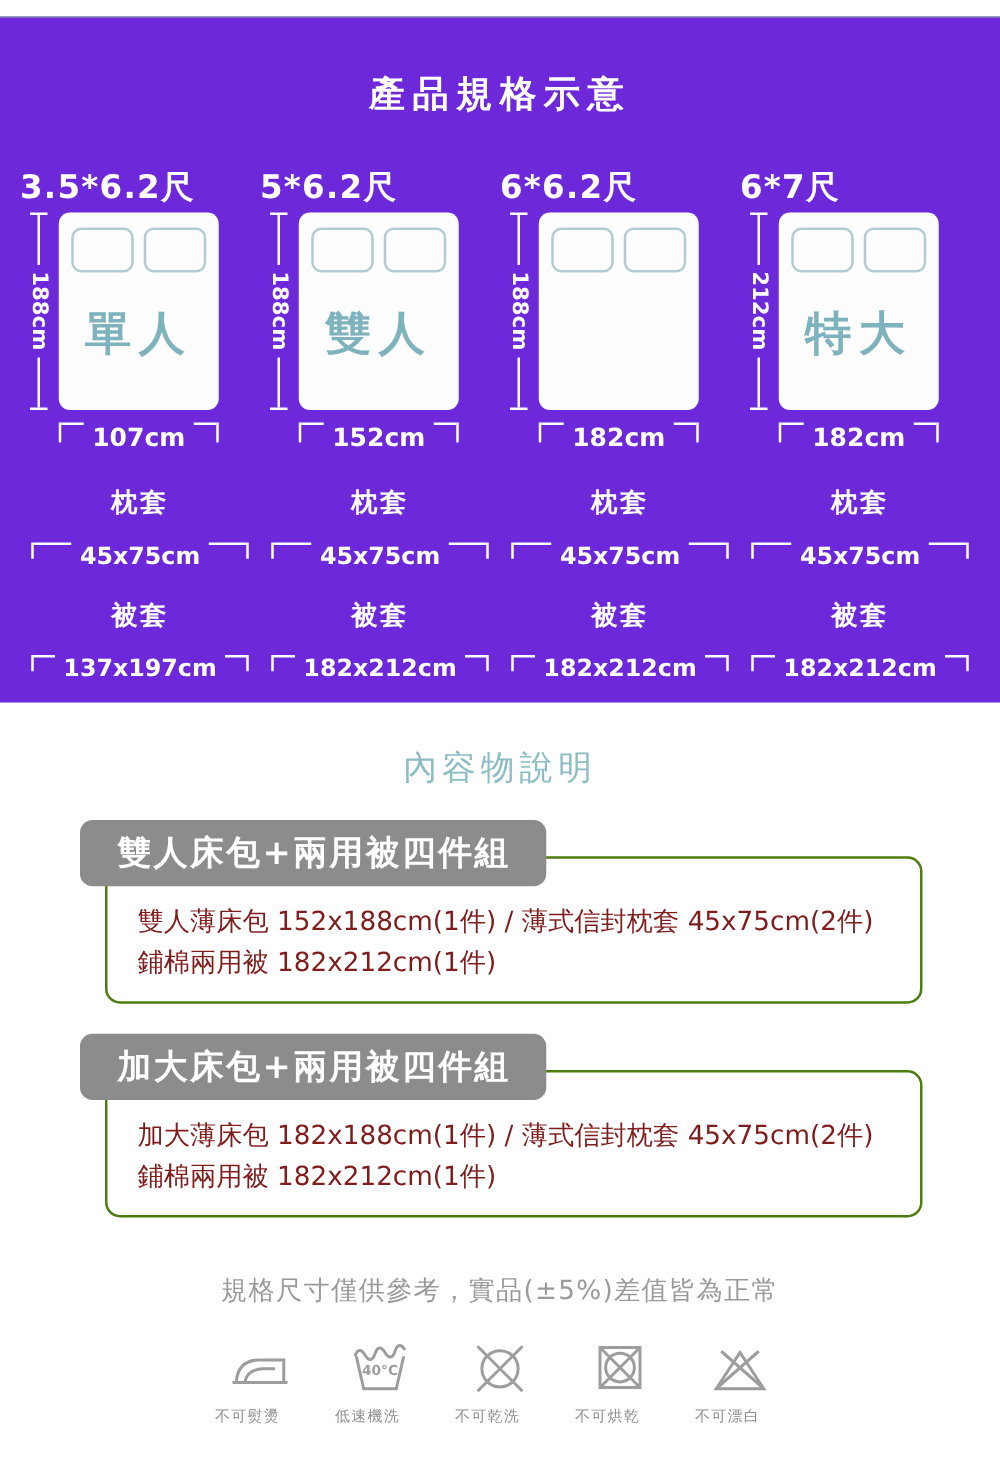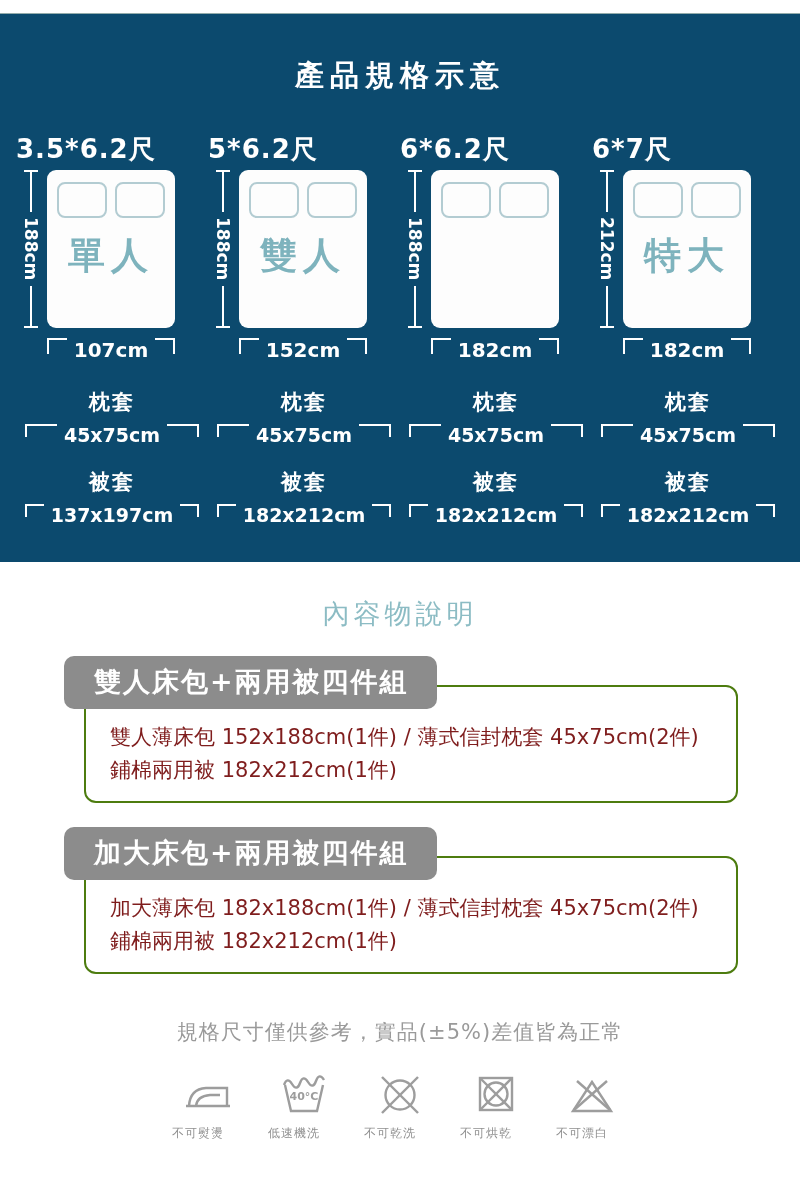--- a/index.html
+++ b/index.html
@@ -2,40 +2,40 @@
 <html><head>
 <meta charset="utf-8">
 <style>
   * { margin:0; padding:0; box-sizing:border-box; }
   html,body { background:#fff; }
   body { font-family:"DejaVu Sans","Liberation Sans",sans-serif; }
   .page { width:800px; height:1184px; margin:0 auto; background:#fff; overflow:hidden; }
 
   
   .top-strip { height:13px; background:#fff; }
-  .spec { height:549px; background:#0c4a6e; border-top:1px solid #93acab; padding-top:42px; }
+  .spec { height:549px; background:#6d28d9; border-top:1px solid #93acab; padding-top:42px; }
   .spec-title { text-align:center; color:#ffffff; font-size:29px; font-weight:bold; letter-spacing:6px; }
 
   .beds-row { width:768px; margin:36px auto 0; display:flex; }
   .bed-col { width:192px; }
   .size-label { text-align:left; color:#fff; font-size:26px; font-weight:bold; letter-spacing:1px; height:30px; }
 
   .bed-wrap { display:flex; align-items:stretch; height:158px; margin:8px 0 0 7px; }
   .v-ruler { width:16px; display:flex; flex-direction:column; align-items:center; }
   .vcap { width:14px; height:2px; background:#fff; }
   .vline { width:2px; flex:1; background:#fff; }
   .v-label { writing-mode:vertical-rl; text-orientation:mixed; color:#fff; font-size:17px; font-weight:bold; margin:5px 0; line-height:16px; }
   .bed { width:128px; height:158px; background:#fdfdfd; border-radius:9px; margin-left:8px; }
   .pillows { display:flex; justify-content:center; gap:8px; padding-top:12px; }
   .pillow { display:block; width:50px; height:36px; border:2px solid #b3ccd2; border-radius:8px; background:#fdfdfd; }
-  .bed-name { text-align:center; color:#7eb3bd; font-size:37px; font-weight:bold; letter-spacing:6px; margin-top:13px; }
+  .bed-name { text-align:center; color:#7eb3bd; font-size:37px; font-weight:bold; letter-spacing:6px; margin-top:24px; }
 
   .h-ruler { display:flex; align-items:flex-start; margin-top:10px; }
   .h-ruler.main { width:128px; margin-left:31px; }
-  .h-ruler.small { width:174px; margin:8px auto 0; }
+  .h-ruler.small { width:174px; margin:18px auto 0; }
   .hcap { width:2px; height:16px; background:#fff; }
   .h-ruler.small .hcap { height:13px; }
   .hline { flex:1; height:2px; background:#fff; }
   .rtext { color:#fff; font-size:20px; font-weight:bold; padding:0 7px; white-space:nowrap; }
   .h-ruler.small .rtext { font-size:19px; }
   .linen-label { text-align:center; color:#fff; font-size:21px; font-weight:bold; letter-spacing:2px; margin-top:22px; }
   .linen-label.first { margin-top:26px; }
 
   
   .contents { padding-top:34px; }

